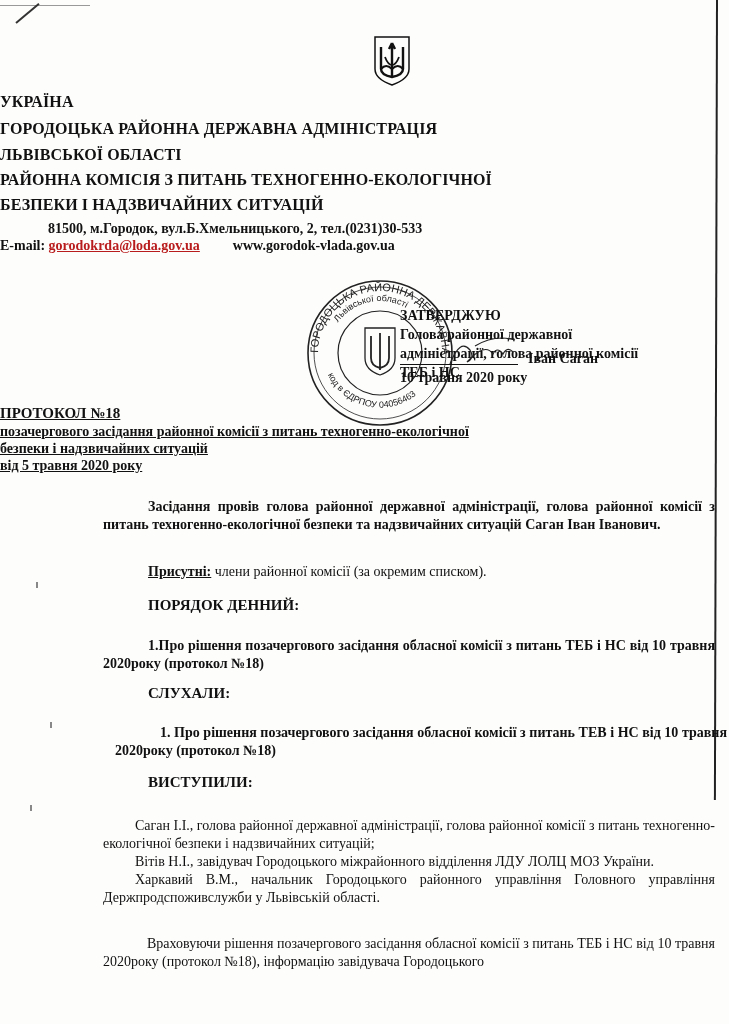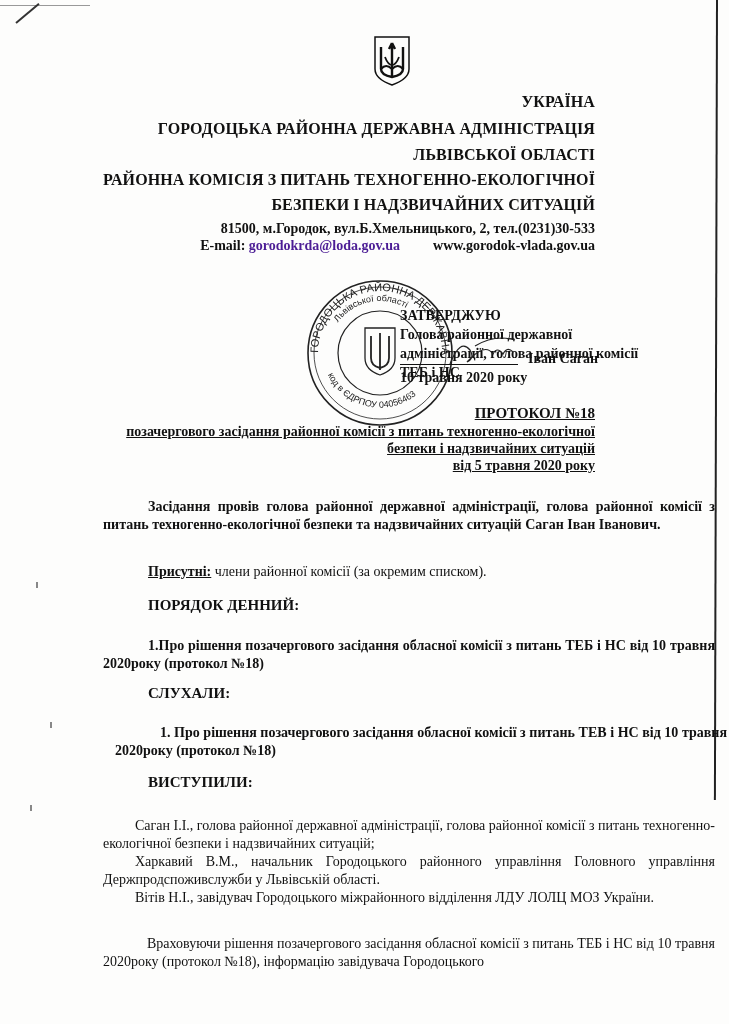--- a/index.html
+++ b/index.html
@@ -5,25 +5,25 @@
   html, body { margin: 0; padding: 0; }
   body {
     width: 729px; height: 1024px; overflow: hidden;
     background: #fdfdfc;
     font-family: "Liberation Serif", serif;
     color: #111;
     position: relative;
   }
   .page { position: absolute; inset: 0; }
   .abs { position: absolute; }
-  .center { left: 0; width: 595px; text-align: right; }
+  .center { left: 0; width: 595px; text-align: left; }
   .b { font-weight: bold; }
   .hdr { font-size: 16px; font-weight: bold; letter-spacing: 0.1px; }
   .addr { font-size: 14px; font-weight: bold; }
-  .addr a { color: #4c1d95; }
+  .addr a { color: #b91c1c; text-decoration: underline; }
   .approve { left: 400px; font-size: 14px; font-weight: bold; line-height: 19px; }
   .proto { font-size: 14px; font-weight: bold; line-height: 17px; text-decoration: underline; }
   .body-text { left: 103px; width: 612px; font-size: 14px; line-height: 18px; text-align: justify; }
   .indent { text-indent: 45px; }
   .section { left: 148px; font-size: 15px; font-weight: bold; }
   .uline { text-decoration: underline; font-weight: bold; }
   .edge-line { position: absolute; left: 716px; top: 0; width: 2px; height: 800px; background: #222; transform: rotate(0.15deg); transform-origin: top; }
   .top-line { position: absolute; left: 0; top: 5px; width: 90px; height: 1px; background: #999; }
   .pen-mark { position: absolute; left: 16px; top: 22px; width: 30px; height: 2px; background: #333; transform: rotate(-40deg); transform-origin: left; }
   .speck { position: absolute; width: 2px; height: 6px; background: #888; }
@@ -51,21 +51,21 @@
       <path d="M9 34 Q14 28 20 34 Q26 28 31 34" stroke="#111" stroke-width="2" fill="none"></path>
       <path d="M13 22 Q16 30 20 30 Q24 30 27 22" stroke="#111" stroke-width="1.8" fill="none"></path>
     </svg>
   </div>
 
   <div class="abs center hdr" style="top:93px;">УКРАЇНА</div>
   <div class="abs center hdr" style="top:120px;">ГОРОДОЦЬКА РАЙОННА ДЕРЖАВНА АДМІНІСТРАЦІЯ</div>
   <div class="abs center hdr" style="top:146px;">ЛЬВІВСЬКОЇ ОБЛАСТІ</div>
   <div class="abs center hdr" style="top:171px;">РАЙОННА КОМІСІЯ З ПИТАНЬ ТЕХНОГЕННО-ЕКОЛОГІЧНОЇ</div>
   <div class="abs center hdr" style="top:196px;">БЕЗПЕКИ І НАДЗВИЧАЙНИХ СИТУАЦІЙ</div>
-  <div class="abs center addr" style="top:221px;">81500, м.Городок, вул.Б.Хмельницького, 2, тел.(0231)30-533</div>
+  <div class="abs center addr" style="top:221px;padding-left:48px;">81500, м.Городок, вул.Б.Хмельницького, 2, тел.(0231)30-533</div>
   <div class="abs center addr" style="top:238px;">
     <span>E-mail:</span>
     <a>gorodokrda@loda.gov.ua</a>
     <span style="display:inline-block;width:26px;"></span>
     <span>www.gorodok-vlada.gov.ua</span>
   </div>
 
   <div class="stamp">
     <svg width="150" height="150" viewBox="0 0 150 150">
       <circle cx="75" cy="75" r="72" fill="none" stroke="#222" stroke-width="1.6"></circle>
@@ -119,19 +119,19 @@
   <div class="abs section" style="top:597px;">ПОРЯДОК  ДЕННИЙ:</div>
   <div class="abs body-text indent b" style="top:637px;">1.Про рішення позачергового засідання обласної комісії з питань ТЕБ і НС від 10 травня 2020року (протокол  №18)</div>
 
   <div class="abs section" style="top:685px;">СЛУХАЛИ:</div>
   <div class="abs body-text indent b" style="top:724px;margin-left:12px;">1. Про рішення позачергового засідання обласної комісії з питань ТЕВ і НС від 10 травня 2020року (протокол  №18)</div>
 
   <div class="abs section" style="top:774px;">ВИСТУПИЛИ:</div>
 
   <div class="abs body-text" style="top:817px;">
     <div class="indent" style="text-indent:32px;">Саган І.І., голова районної державної адміністрації, голова районної комісії з питань техногенно-екологічної безпеки і надзвичайних ситуацій;</div>
+    <div class="indent" style="text-indent:32px;">Вітів Н.І., завідувач Городоцького міжрайонного відділення ЛДУ ЛОЛЦ МОЗ України.</div>
     <div class="indent" style="text-indent:32px;">Харкавий В.М., начальник Городоцького районного управління Головного управління Держпродспоживслужби у Львівській області.</div>
-    <div class="indent" style="text-indent:32px;">Вітів Н.І., завідувач Городоцького міжрайонного відділення ЛДУ ЛОЛЦ МОЗ України.</div>
   </div>
 
   <div class="abs body-text" style="top:935px;text-indent:44px;">Враховуючи рішення позачергового засідання обласної комісії з питань ТЕБ і НС від 10 травня 2020року (протокол  №18), інформацію завідувача Городоцького</div>
 
 </div>
 
 </body></html>

